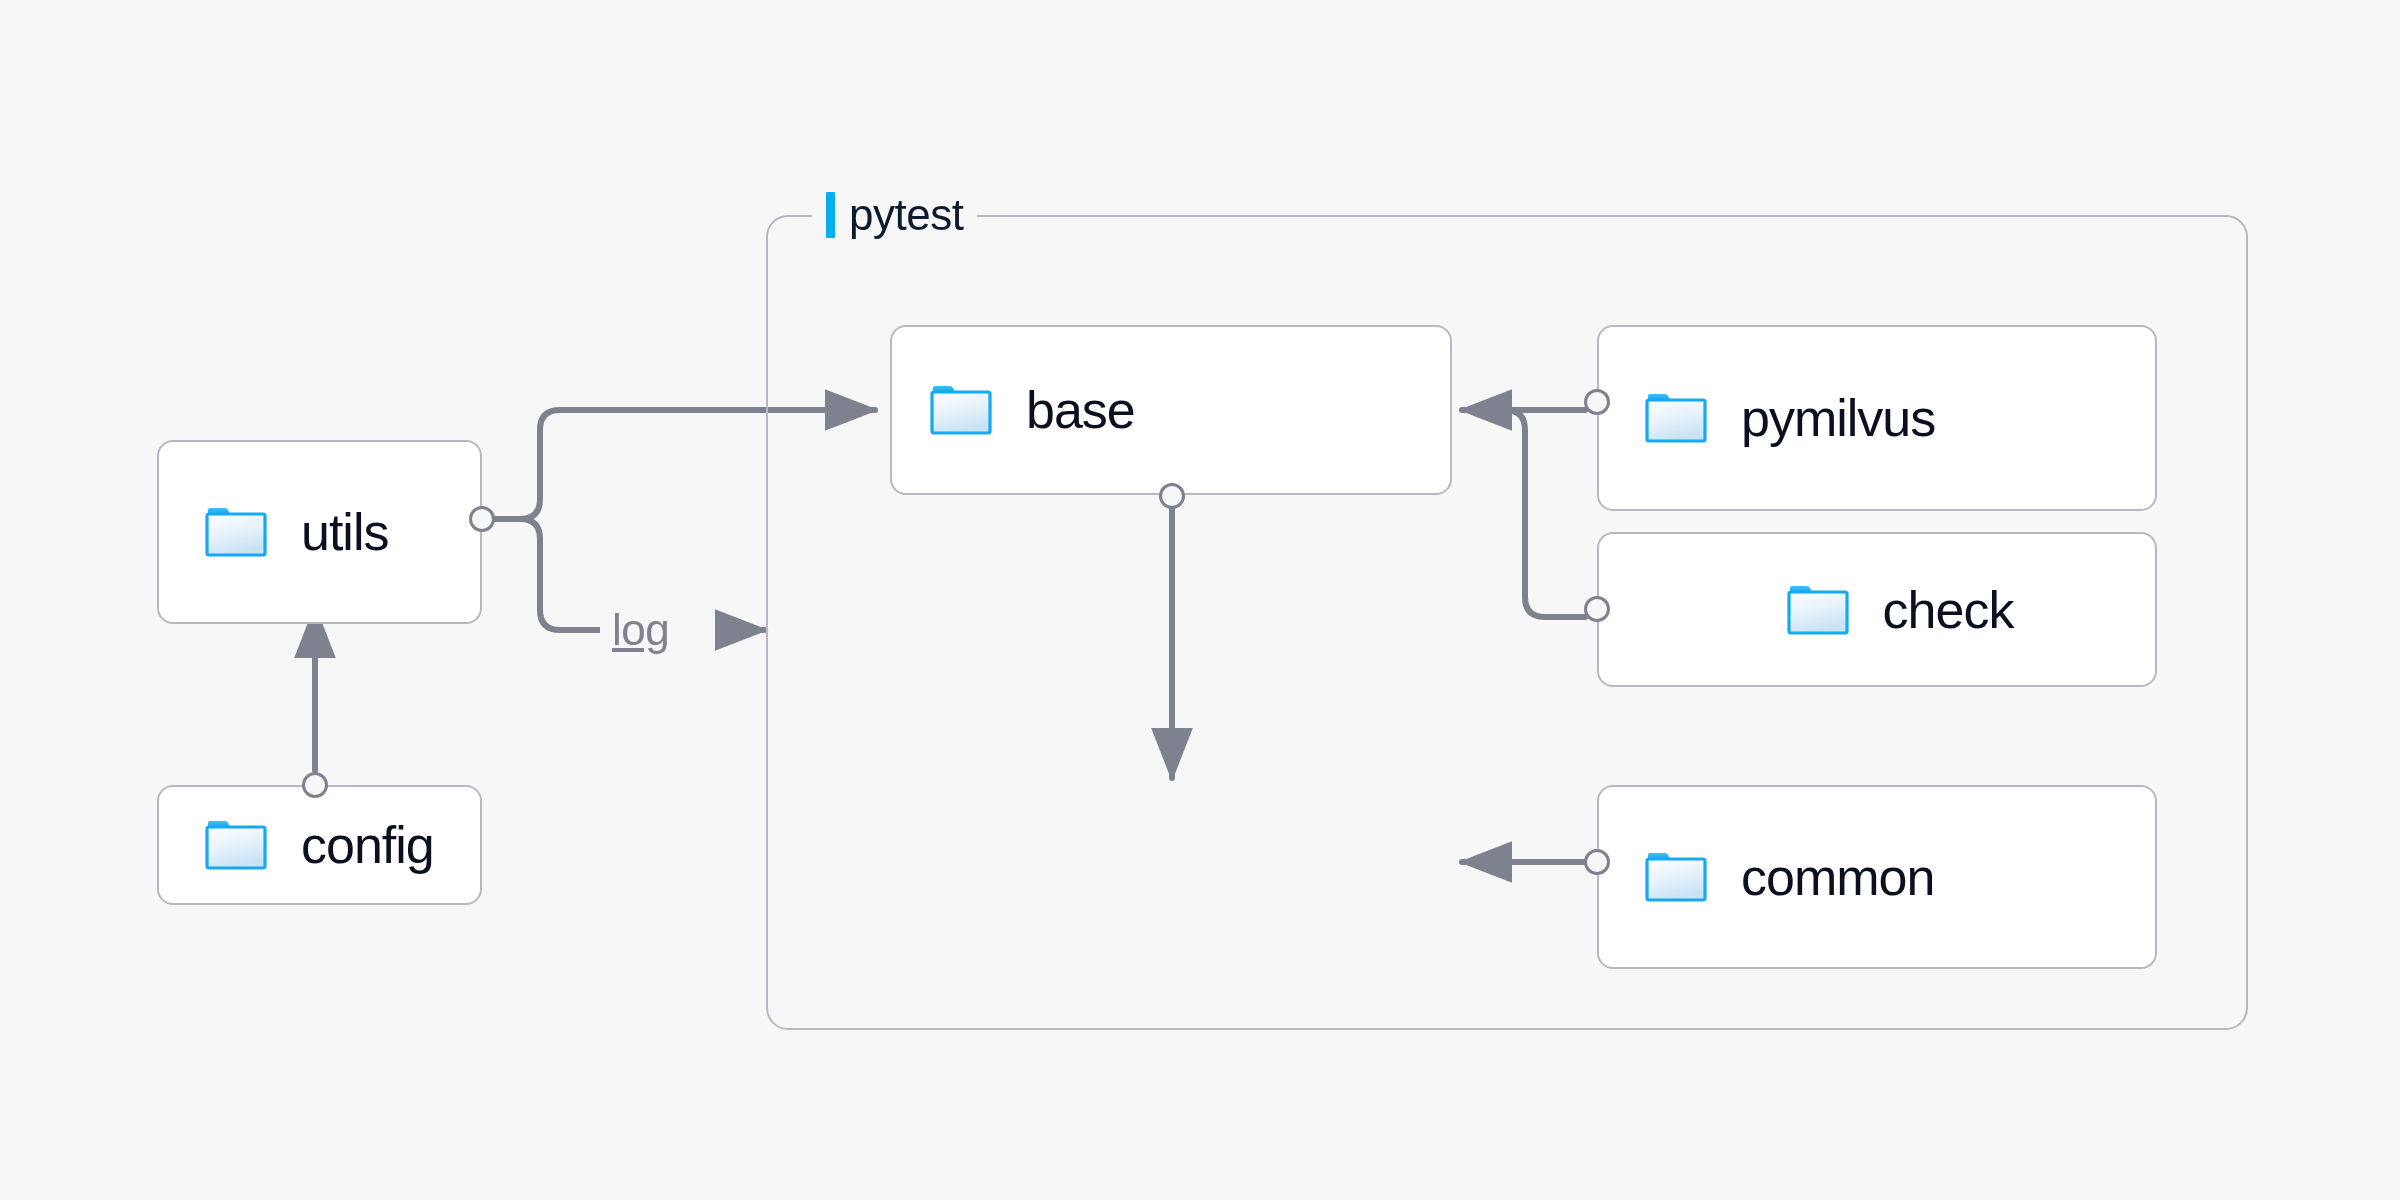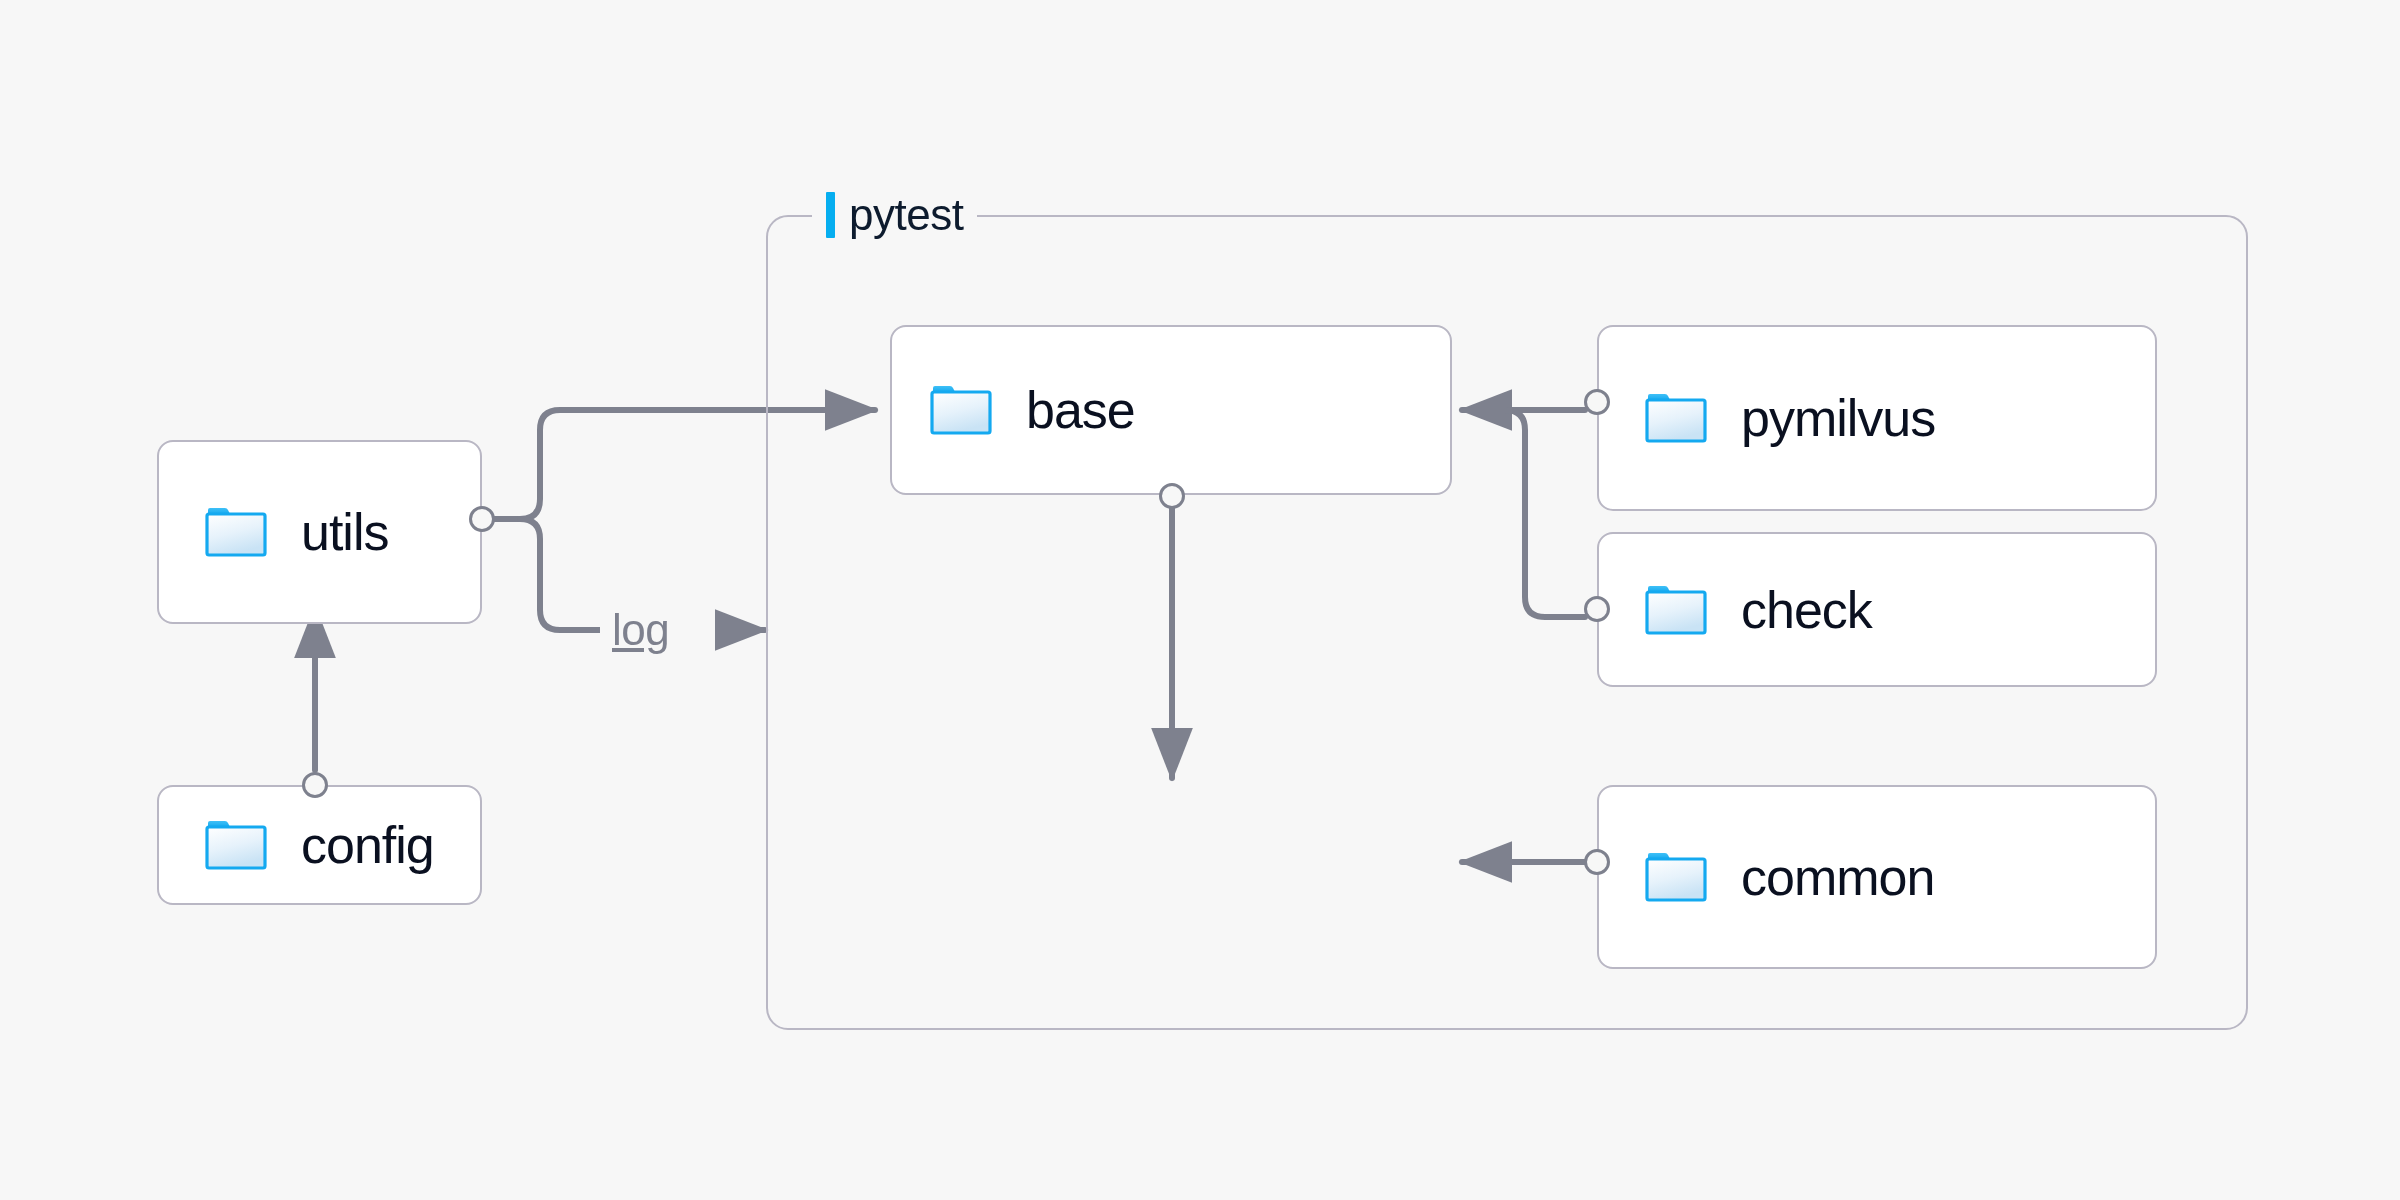--- a/index.html
+++ b/index.html
@@ -187,21 +187,21 @@
 
   <div class="node" style="left:1597px; top:325px; width:560px; height:186px;align-items:center;">
     <svg class="folder-icon" viewBox="0 0 62 52">
       <path d="M3 9 L3 4 Q3 2 5 2 L20 2 Q22 2 23 4 L25 8 L3 9 Z" fill="url(#folderTabGrad)"></path>
       <rect x="2" y="8" width="58" height="41" rx="2" fill="url(#folderGrad)" stroke="#14a9f0" stroke-width="3.2"></rect>
     </svg>
     <span class="node-label">pymilvus</span>
   </div>
   <span class="port" style="left:1584px; top:389px;"></span>
 
-  <div class="node" style="left:1597px; top:532px; width:560px; height:155px;">
+  <div class="node" style="left:1597px; top:532px; width:560px; height:155px;justify-content:center;">
     <svg class="folder-icon" viewBox="0 0 62 52">
       <path d="M3 9 L3 4 Q3 2 5 2 L20 2 Q22 2 23 4 L25 8 L3 9 Z" fill="url(#folderTabGrad)"></path>
       <rect x="2" y="8" width="58" height="41" rx="2" fill="url(#folderGrad)" stroke="#14a9f0" stroke-width="3.2"></rect>
     </svg>
     <span class="node-label">check</span>
   </div>
   <span class="port" style="left:1584px; top:596px;"></span>
 
   <div class="node" style="left:1597px; top:785px; width:560px; height:184px;">
     <svg class="folder-icon" viewBox="0 0 62 52">

